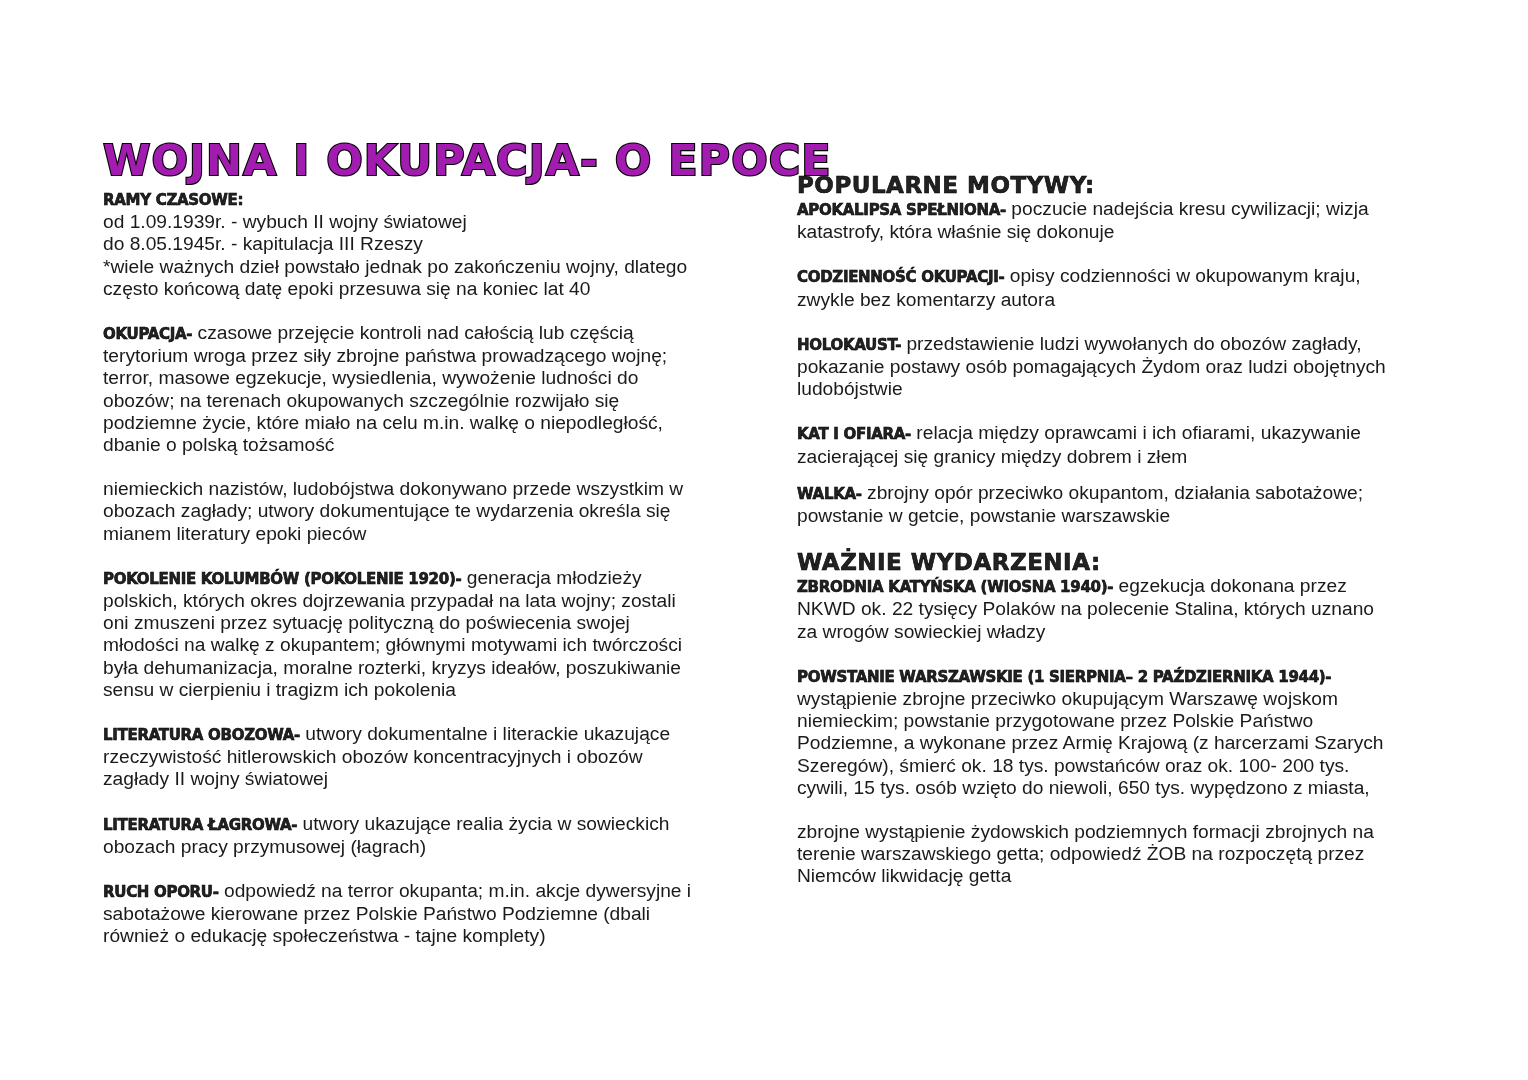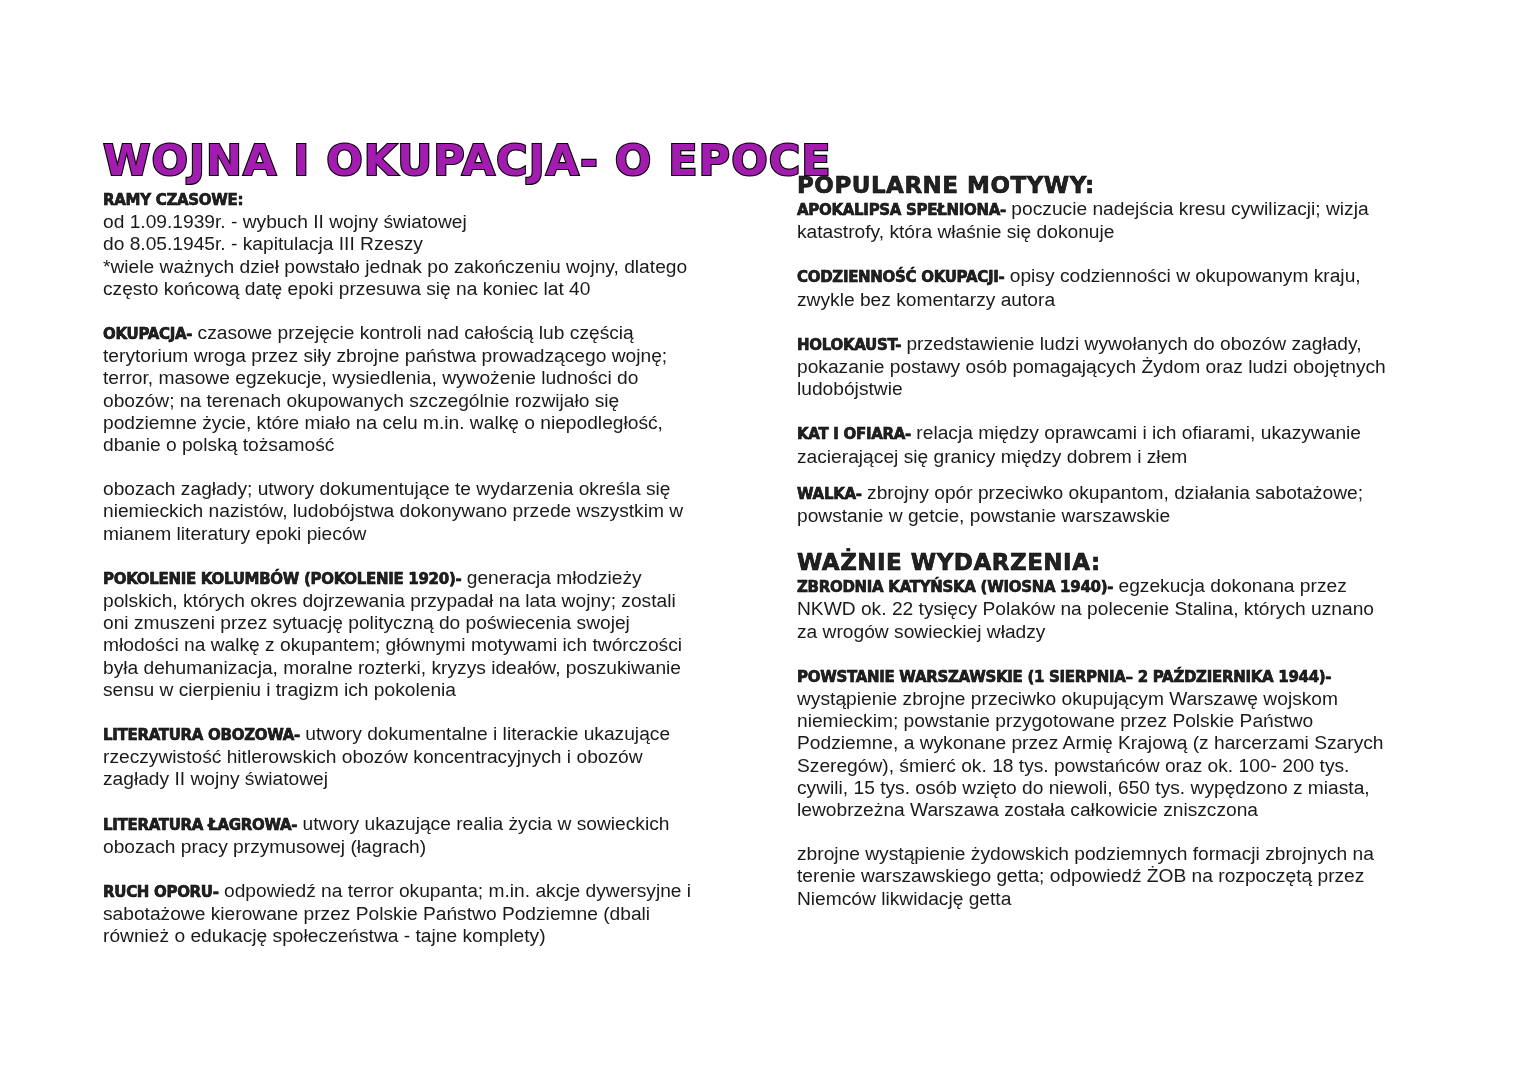--- a/index.html
+++ b/index.html
@@ -46,22 +46,22 @@
   <div class="block">
     <span class="line"><span class="term">Okupacja-</span><span class="desc"> czasowe przejęcie kontroli nad całością lub częścią</span></span>
     <span class="line desc">terytorium wroga przez siły zbrojne państwa prowadzącego wojnę;</span>
     <span class="line desc">terror, masowe egzekucje, wysiedlenia, wywożenie ludności do</span>
     <span class="line desc">obozów; na terenach okupowanych szczególnie rozwijało się</span>
     <span class="line desc">podziemne życie, które miało na celu m.in. walkę o niepodległość,</span>
     <span class="line desc">dbanie o polską tożsamość</span>
   </div>
 
   <div class="block">
+    <span class="line desc">niemieckich nazistów, ludobójstwa dokonywano przede wszystkim w</span>
     <span class="line desc">obozach zagłady; utwory dokumentujące te wydarzenia określa się</span>
-    <span class="line desc">niemieckich nazistów, ludobójstwa dokonywano przede wszystkim w</span>
     <span class="line desc">mianem literatury epoki pieców</span>
   </div>
 
   <div class="block">
     <span class="line"><span class="term">Pokolenie Kolumbów (pokolenie 1920)-</span><span class="desc"> generacja młodzieży</span></span>
     <span class="line desc">polskich, których okres dojrzewania przypadał na lata wojny; zostali</span>
     <span class="line desc">oni zmuszeni przez sytuację polityczną do poświecenia swojej</span>
     <span class="line desc">młodości na walkę z okupantem; głównymi motywami ich twórczości</span>
     <span class="line desc">była dehumanizacja, moralne rozterki, kryzys ideałów, poszukiwanie</span>
     <span class="line desc">sensu w cierpieniu i tragizm ich pokolenia</span>
@@ -123,21 +123,20 @@
     <span class="line desc">za wrogów sowieckiej władzy</span>
   </div>
 
   <div class="block">
     <span class="line"><span class="term">Powstanie Warszawskie (1 sierpnia– 2 października 1944)-</span></span>
     <span class="line desc">wystąpienie zbrojne przeciwko okupującym Warszawę wojskom</span>
     <span class="line desc">niemieckim; powstanie przygotowane przez Polskie Państwo</span>
     <span class="line desc">Podziemne, a wykonane przez Armię Krajową (z harcerzami Szarych</span>
     <span class="line desc">Szeregów), śmierć ok. 18 tys. powstańców oraz ok. 100- 200 tys.</span>
     <span class="line desc">cywili, 15 tys. osób wzięto do niewoli, 650 tys. wypędzono z miasta,</span>
-    <span class="line desc">lewobrzeżna Warszawa została całkowicie zniszczona</span>
   </div>
 
   <div class="block">
     <span class="line desc">zbrojne wystąpienie żydowskich podziemnych formacji zbrojnych na</span>
     <span class="line desc">terenie warszawskiego getta; odpowiedź ŻOB na rozpoczętą przez</span>
     <span class="line desc">Niemców likwidację getta</span>
   </div>
 </div>
 
 </body></html>

